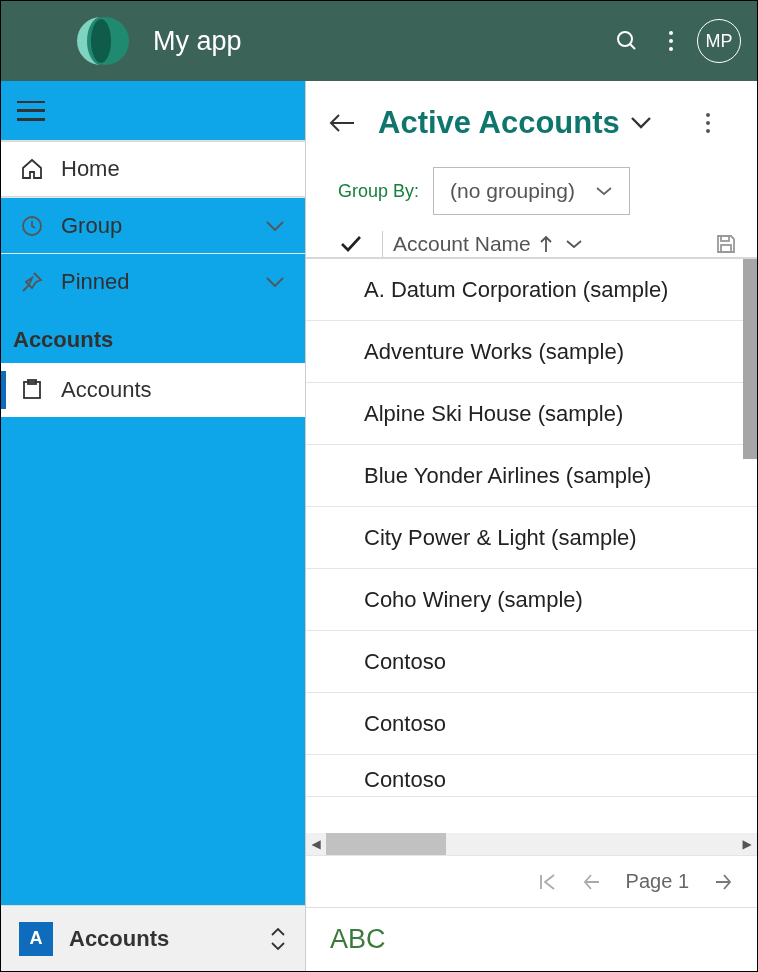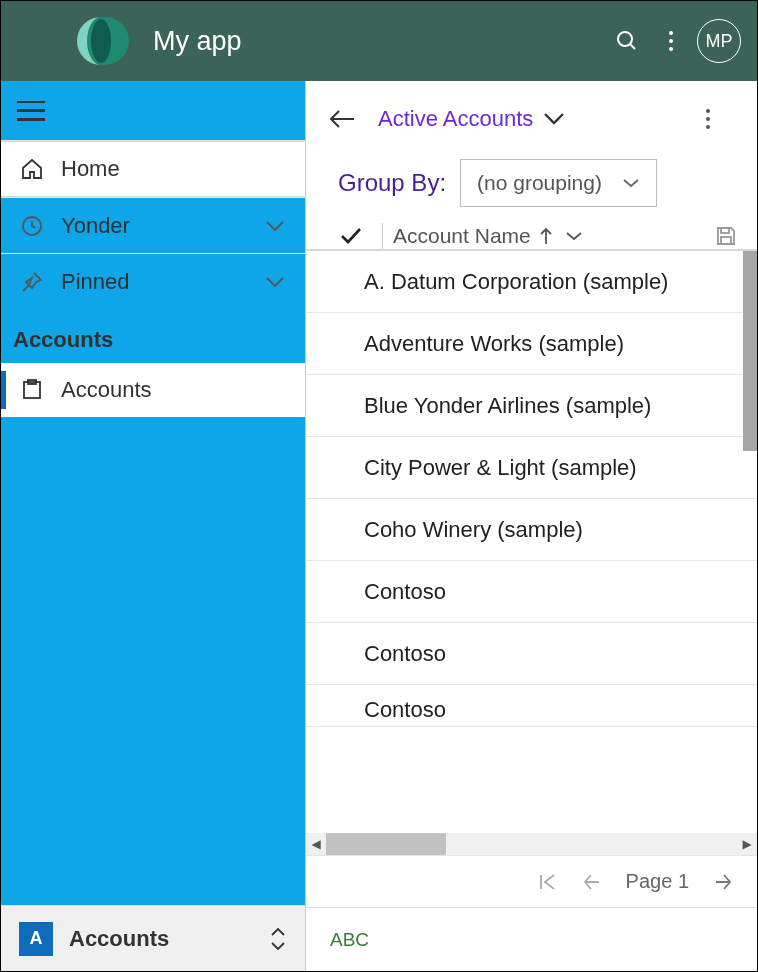--- a/index.html
+++ b/index.html
@@ -185,40 +185,40 @@
     align-items: center;
     padding: 24px 22px 16px 22px;
   }
   .back-arrow {
     width: 28px; height: 28px;
     cursor: pointer;
     margin-right: 22px;
     display:flex;align-items:center;justify-content:center;
   }
   .view-title {
-    font-size: 22px;
-    font-weight: 400;
-    color: #6d28d9;
+    font-size: 31px;
+    font-weight: 700;
+    color: #0f766e;
   }
   .view-title-chev { margin-left: 10px; cursor: pointer; }
   .view-more {
     margin-left: auto;
     width: 30px; text-align:center;
     cursor: pointer;
   }
 
   .groupby-row {
     display: flex;
     align-items: center;
     padding: 10px 24px 14px 32px;
     gap: 14px;
   }
   .groupby-label {
-    font-size: 24px;
-    color: #4c1d95;
+    font-size: 18px;
+    color: #15803d;
   }
   .groupby-select {
     border: 1px solid #bbb;
     height: 48px;
     padding: 16px 16px;
     display: flex;
     align-items: center;
     font-size: 21px;
     color: #555;
     gap: 20px;
@@ -286,21 +286,21 @@
     border-top: 1px solid #e5e5e5;
   }
   .pager .ico { color:#888; cursor:pointer; }
 
   .footer {
     height: 64px;
     border-top: 1px solid #ddd;
     display: flex;
     align-items: center;
     padding-left: 24px;
-    font-size: 19px;
+    font-size: 27px;
     color: #3b7a3b;
   }
 
   svg { display: block; }
 </style>
 </head>
 <body>
 
 <div class="header">
   <div class="app-logo">
@@ -348,21 +348,21 @@
       <span>Home</span>
     </div>
 
     <div class="nav-item">
       <span class="nav-icon">
         <svg width="24" height="24" viewBox="0 0 24 24" fill="none" stroke="#555" stroke-width="1.8">
           <circle cx="12" cy="12" r="9"></circle>
             <path d="M12 7 V12 L15 14"></path>
         </svg>
       </span>
-      <span>Yonder</span>
+      <span>Group</span>
       <span class="chev">
         <svg width="20" height="12" viewBox="0 0 20 12" fill="none" stroke="#555" stroke-width="1.8">
             <path d="M2 2 L10 10 L18 2"></path>
           </svg>
       </span>
     </div>
 
     <div class="nav-item">
       <span class="nav-icon">
         <svg width="24" height="24" viewBox="0 0 24 24" fill="none" stroke="#555" stroke-width="1.8">
@@ -458,20 +458,21 @@
             <rect x="6" y="3" width="8" height="5"></rect>
             <rect x="6" y="12" width="10" height="7"></rect>
         </svg>
       </span>
     </div>
 
     <div class="list">
       <div id="list-rows">
           <div class="row">A. Datum Corporation (sample)</div>
           <div class="row">Adventure Works (sample)</div>
+          <div class="row">Alpine Ski House (sample)</div>
           <div class="row">Blue Yonder Airlines (sample)</div>
           <div class="row">City Power &amp; Light (sample)</div>
           <div class="row">Coho Winery (sample)</div>
           <div class="row">Contoso</div>
           <div class="row">Contoso</div>
           <div class="row partial">Contoso</div>
         </div>
       <div class="vscroll"></div>
     </div>
 

